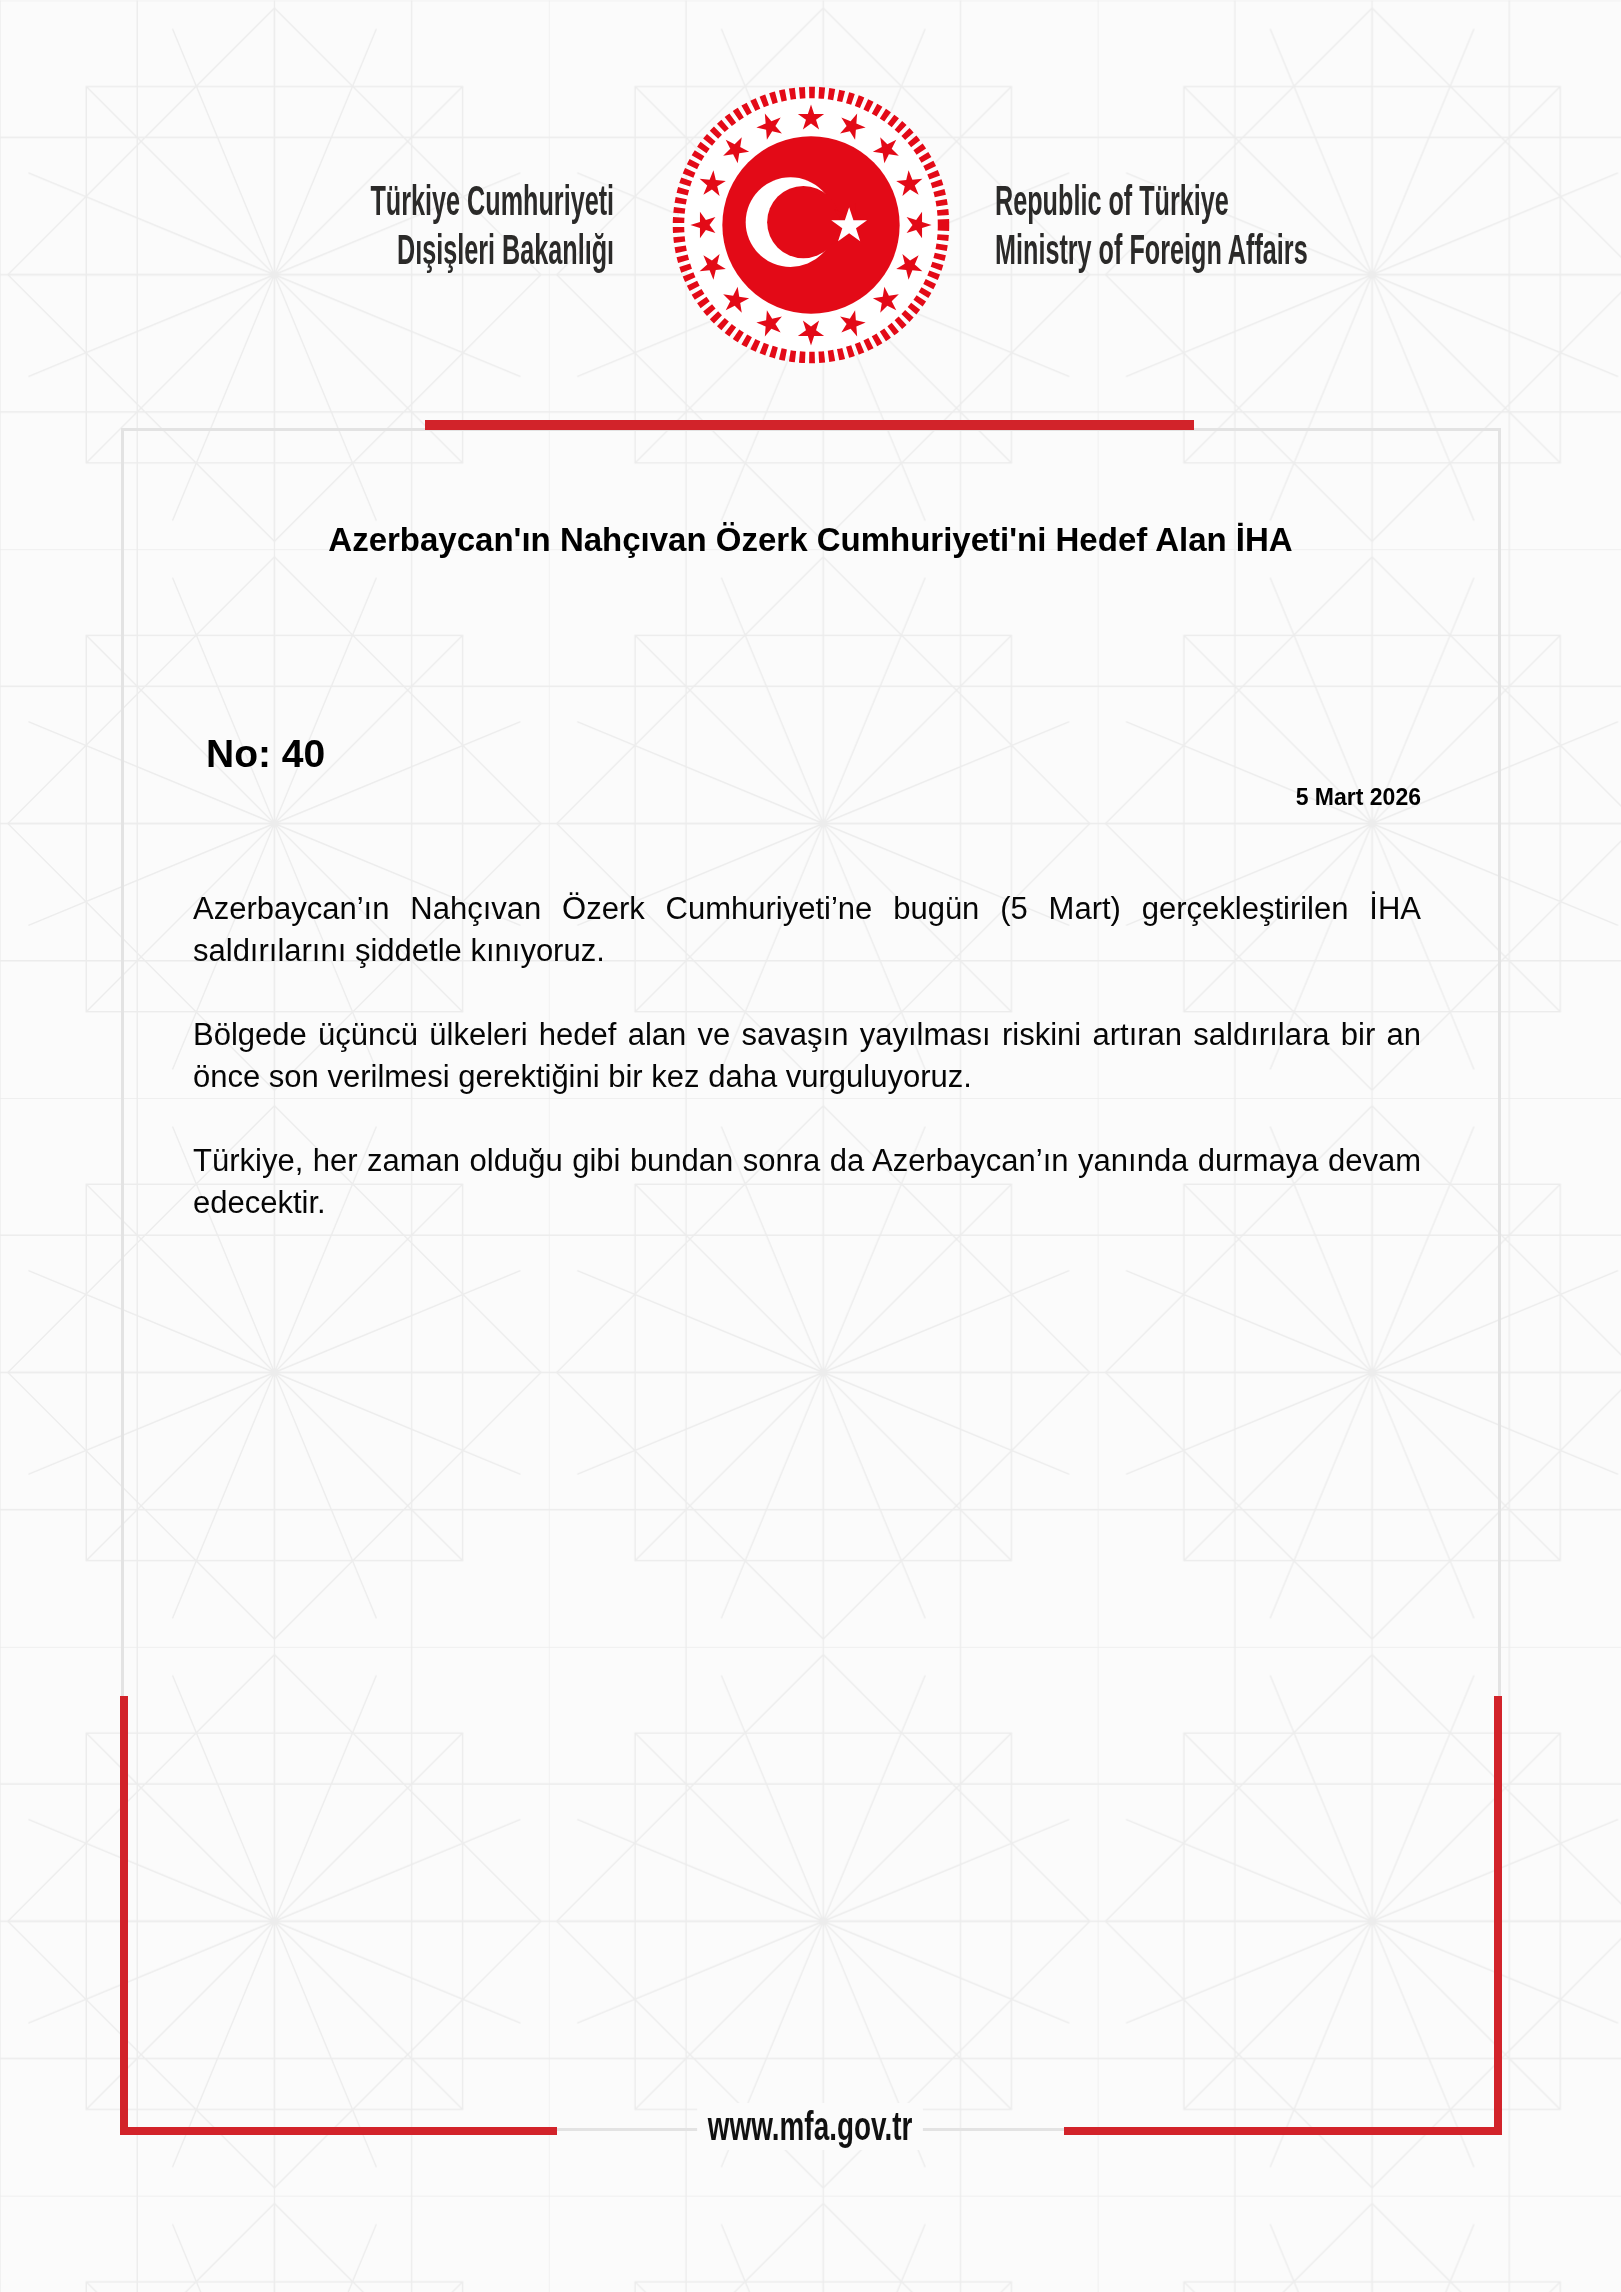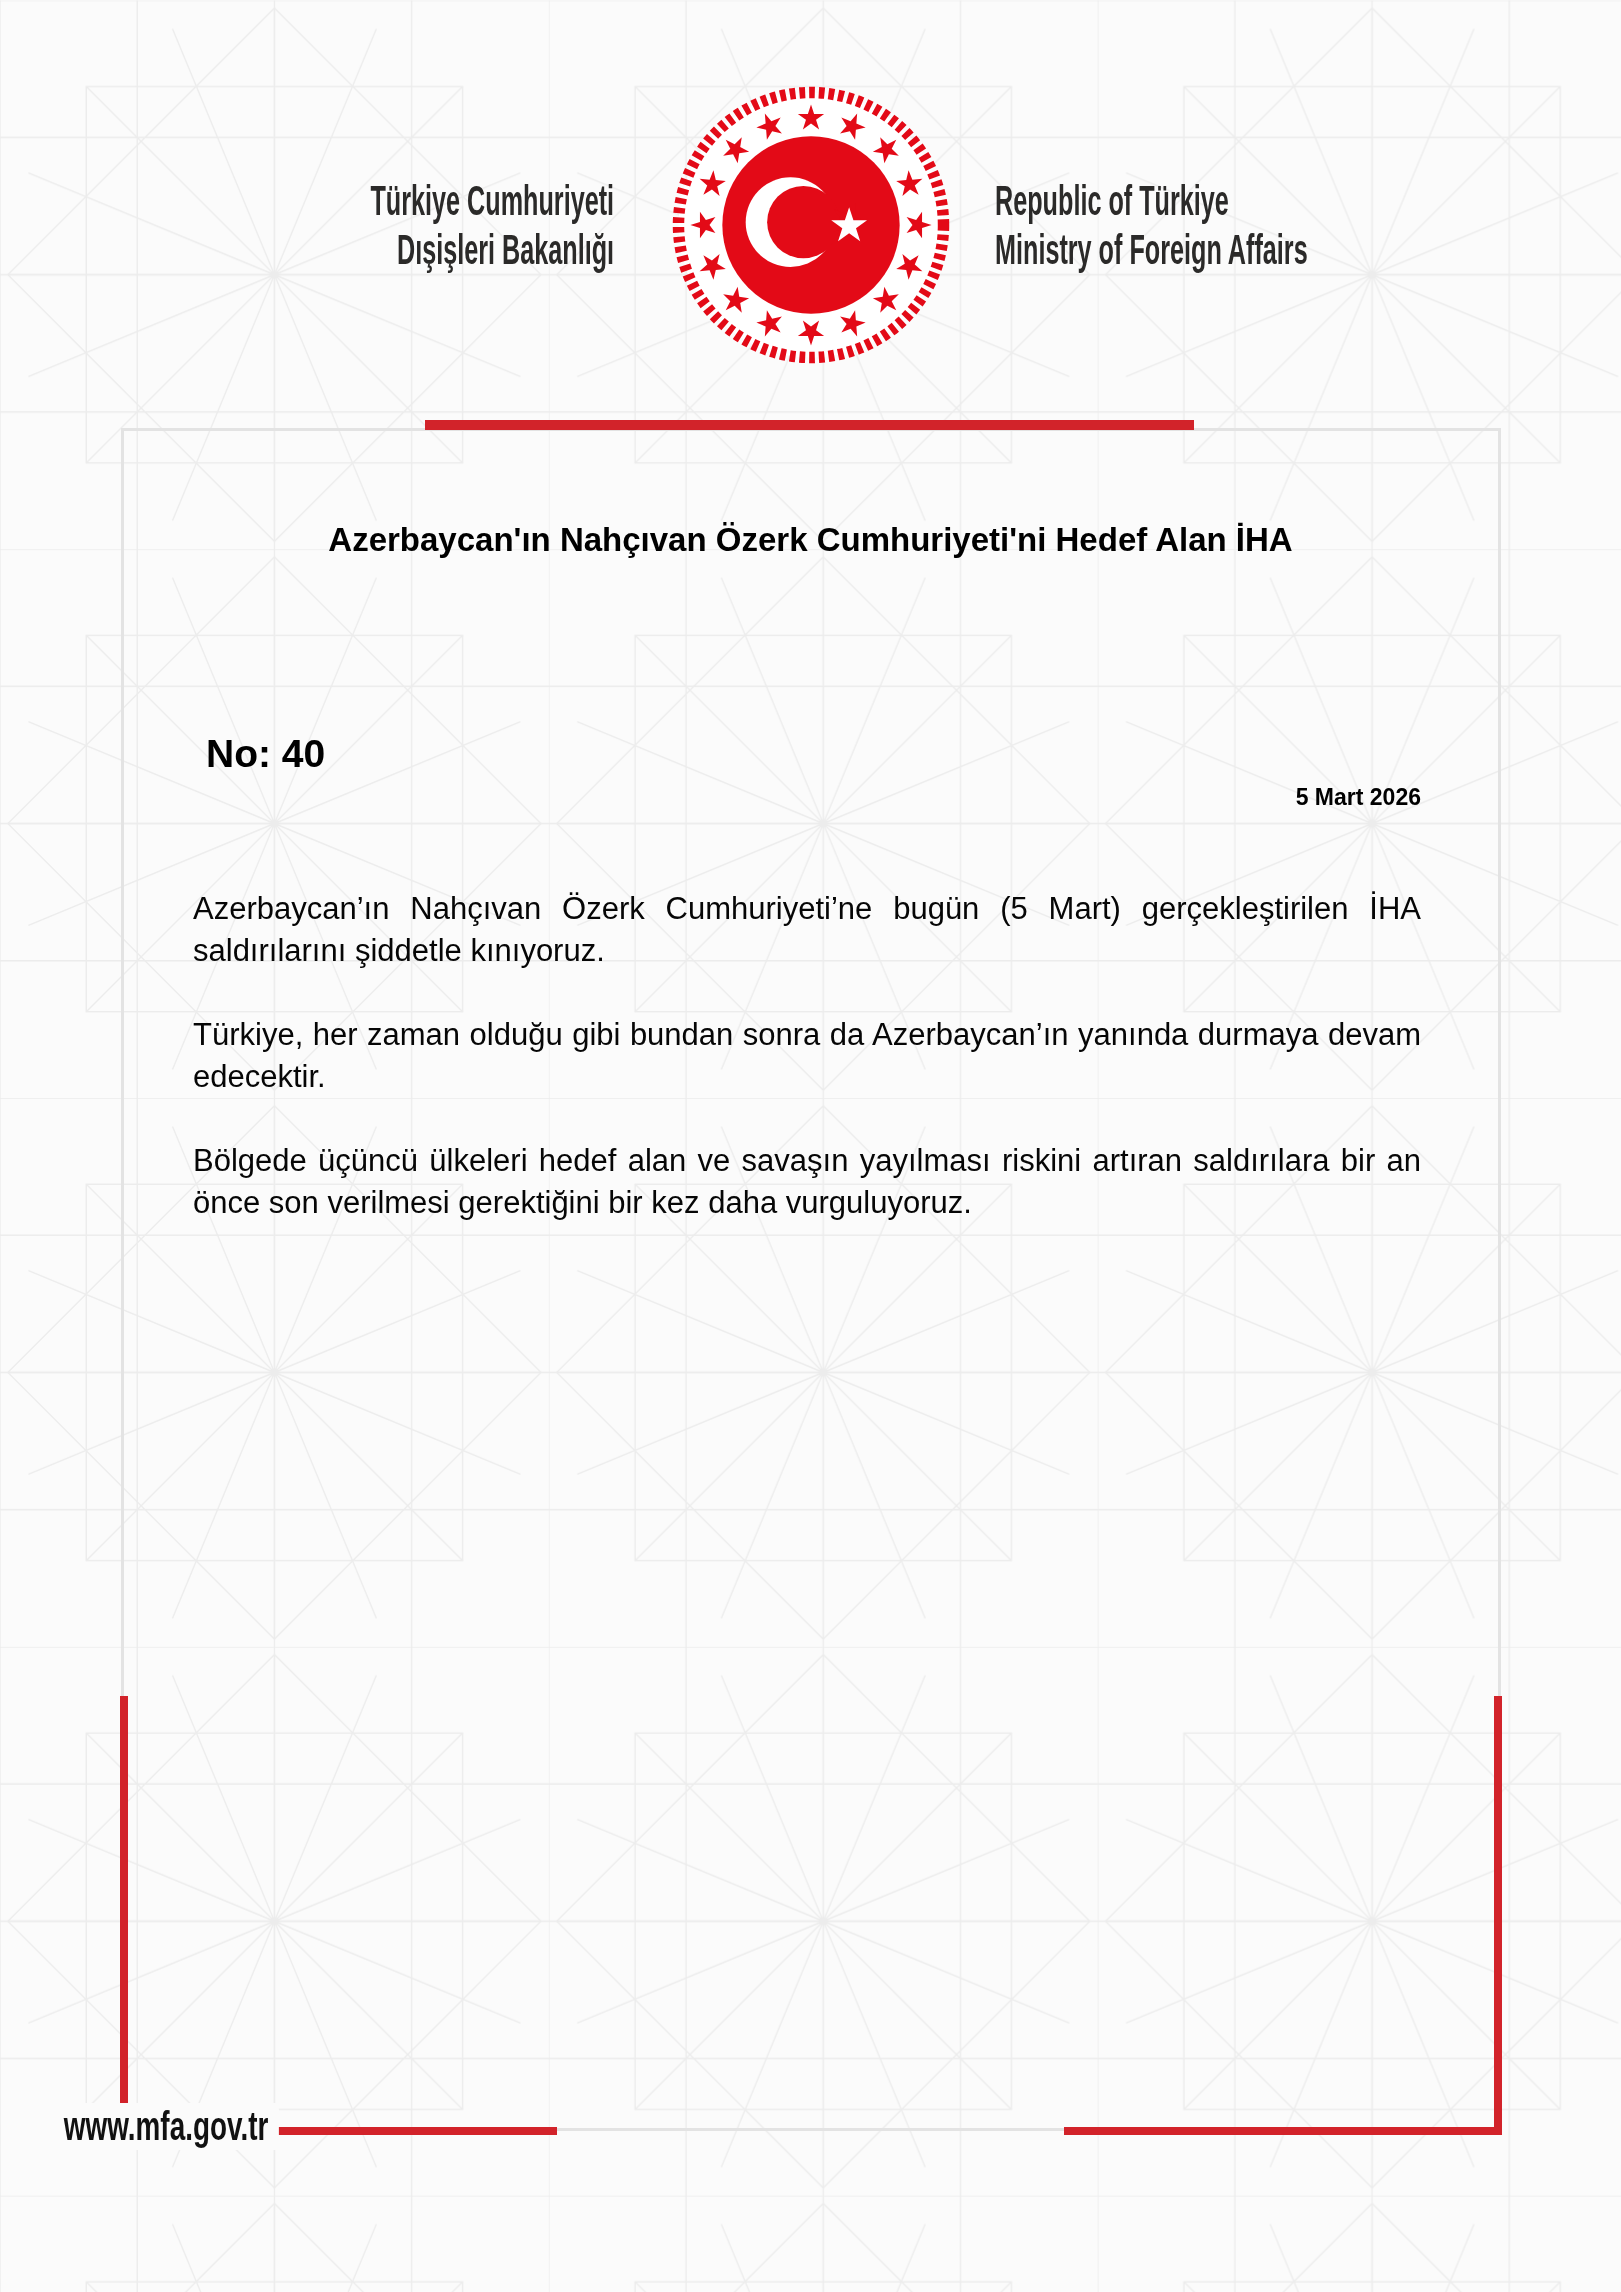--- a/index.html
+++ b/index.html
@@ -38,21 +38,21 @@
     font-size:33px;font-weight:700;line-height:45px;color:#000;
   }
   .meta-number{position:absolute;left:206px;top:734px;font-size:39px;font-weight:700;line-height:39px;}
   .meta-date{position:absolute;right:200px;top:778px;font-size:23px;font-weight:700;line-height:39px;}
   .body-text{
     position:absolute;left:193px;top:888px;width:1240px;
     font-size:31px;line-height:42px;text-align:justify;color:#060606;
   }
   .body-text p{margin:0 12px 42px 0;}
   
-  .footer{position:absolute;left:0;right:0;top:2103px;display:flex;}
+  .footer{position:absolute;left:0;right:0;top:2103px;display:flex;justify-content:center;}
   .footer .url{
     display:inline-block;font-size:41px;line-height:47px;font-weight:700;color:#111;
     background:#fbfbfb;padding:0 15.7px;white-space:nowrap;
     transform:scaleX(0.68);transform-origin:center;text-decoration:none;
   }
 </style>
 </head>
 <body>
 
 <div class="page">
@@ -131,22 +131,22 @@
 
   <div class="doc-title">
     <div>Azerbaycan'ın Nahçıvan Özerk Cumhuriyeti'ni Hedef Alan İHA</div>
   </div>
 
   <div class="meta-number">No: 40</div>
   <div class="meta-date">5 Mart 2026</div>
 
   <div class="body-text">
     <p>Azerbaycan’ın Nahçıvan Özerk Cumhuriyeti’ne bugün (5 Mart) gerçekleştirilen İHA saldırılarını şiddetle kınıyoruz.</p>
+    <p>Bölgede üçüncü ülkeleri hedef alan ve savaşın yayılması riskini artıran saldırılara bir an önce son verilmesi gerektiğini bir kez daha vurguluyoruz.</p>
     <p>Türkiye, her zaman olduğu gibi bundan sonra da Azerbaycan’ın yanında durmaya devam edecektir.</p>
-    <p>Bölgede üçüncü ülkeleri hedef alan ve savaşın yayılması riskini artıran saldırılara bir an önce son verilmesi gerektiğini bir kez daha vurguluyoruz.</p>
   </div>
 
   <div class="footer">
     <a class="url" href="#">www.mfa.gov.tr</a>
   </div>
 
 </div>
 
 
 </body></html>

